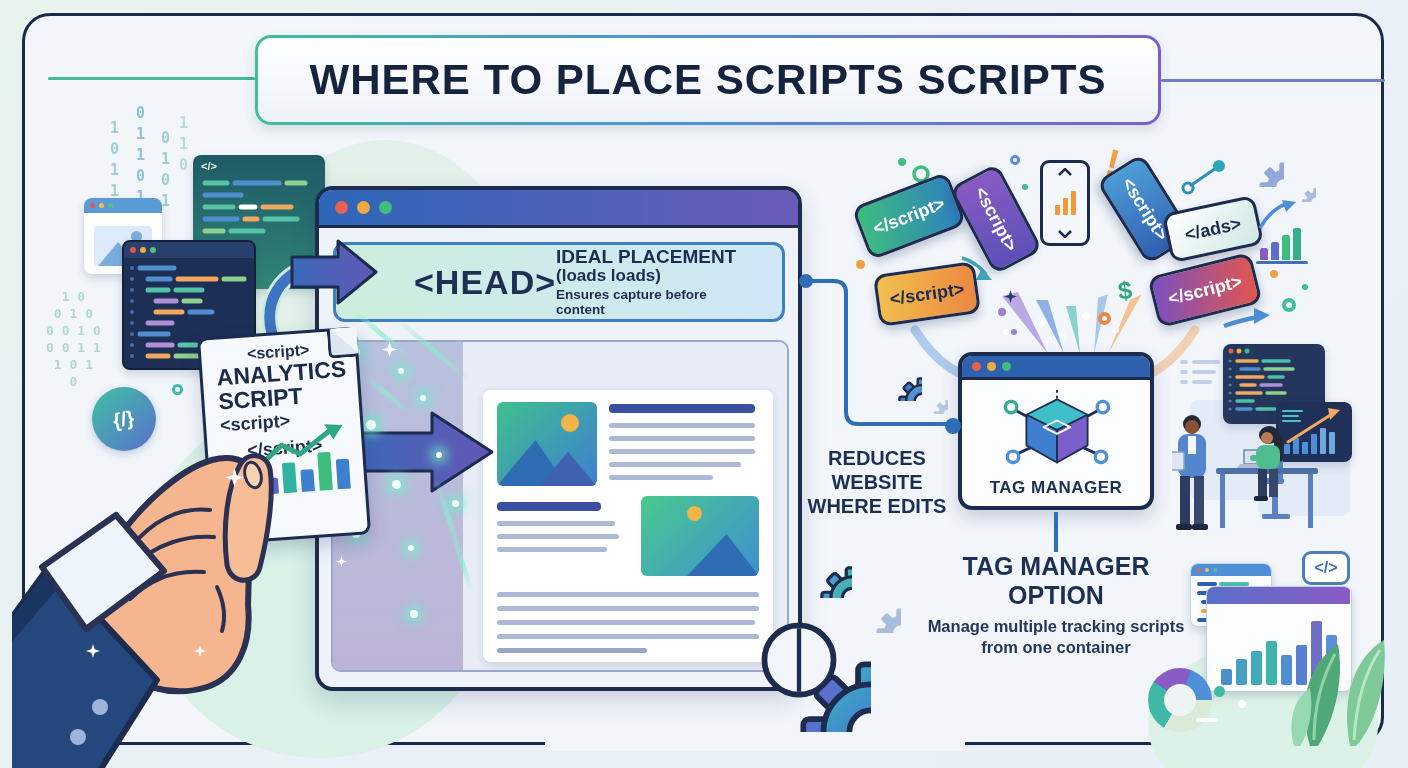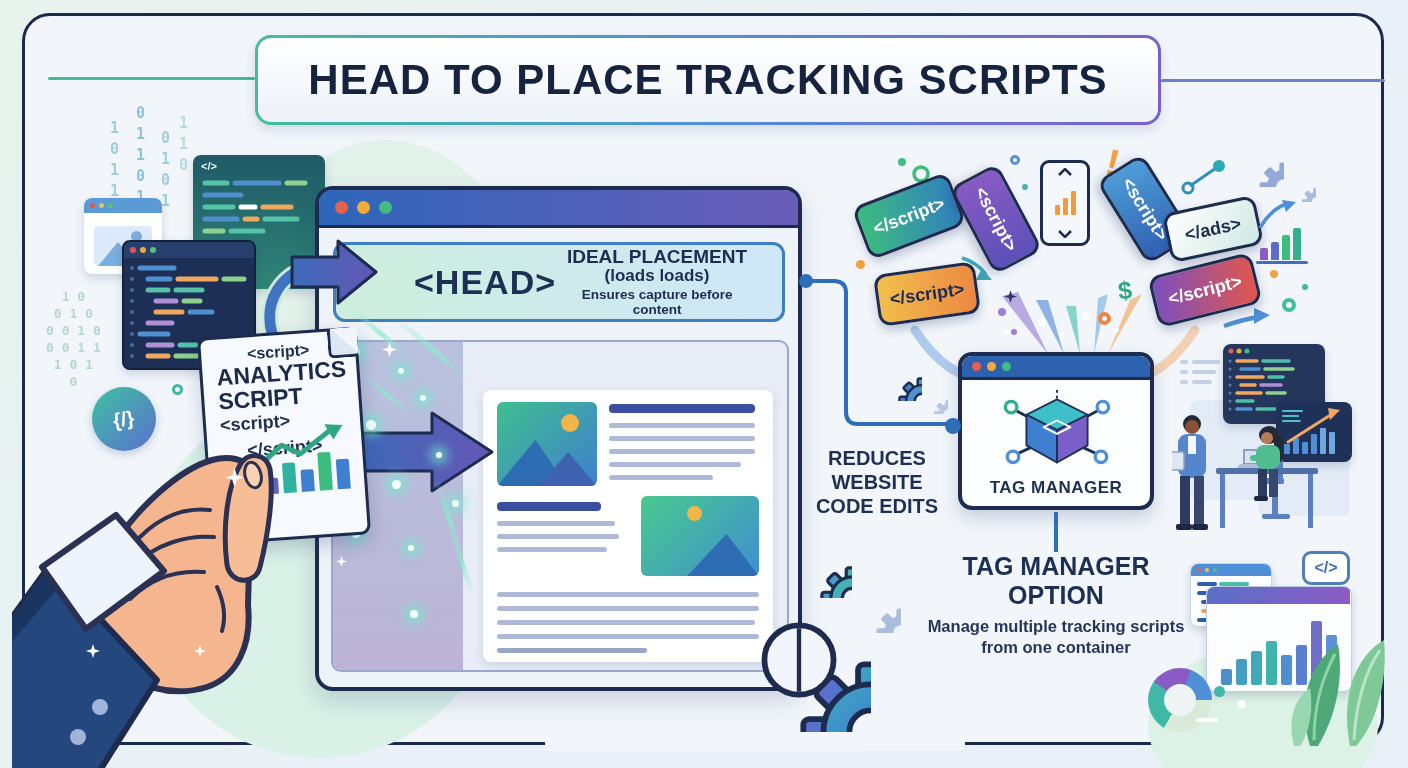--- a/index.html
+++ b/index.html
@@ -22,21 +22,21 @@
   .mw-head { display:flex; align-items:center; gap:4px; padding-left:6px; }
   .mdot { border-radius:50%; }
   .codebadge { border-radius:50%; background:linear-gradient(135deg,#3fc2a0,#5a6fd0); color:#fff; display:flex; align-items:center; justify-content:center; font-weight:bold; box-shadow:0 3px 8px rgba(40,80,120,.25); }
   
   .mainwin { left:315px; top:186px; width:487px; height:505px; background:#eef2f9; border:4px solid #1d2b4f; border-radius:18px; box-shadow:0 10px 24px rgba(30,50,100,.18); }
   .mainbar { height:38px; background:linear-gradient(90deg,#2e66b8,#6a5cb8); border-radius:13px 13px 0 0; border-bottom:3px solid #1d2b4f; display:flex; align-items:center; gap:9px; padding-left:16px; }
   .tl { width:13px; height:13px; border-radius:50%; }
   .headbox { position:absolute; left:14px; top:52px; width:452px; height:80px; border:3px solid #3e7fc4; border-radius:12px;
     background:linear-gradient(90deg,#cdeedd,#cfe7f8); display:flex; align-items:center; }
   .headtag { font-size:34px; font-weight:800; color:#1d3054; margin-left:78px; letter-spacing:1px; }
-  .headtxt { margin-left:auto; margin-right:24px; width:226px; text-align:center; color:#1e2c50; }
+  .headtxt { margin-left:auto; margin-right:24px; width:226px; text-align:left; color:#1e2c50; }
   .headtxt .t1 { font-size:19px; font-weight:800; line-height:1.05; }
   .headtxt .t2 { font-size:17px; font-weight:800; line-height:1.1; }
   .headtxt .t3 { font-size:13.5px; font-weight:600; margin-top:2px; }
   .bodypanel { position:absolute; left:12px; top:150px; width:458px; height:332px; background:#e7ecf6; border:2px solid #9aa8cc; border-radius:10px; }
   .lavstrip { position:absolute; left:0; top:0; width:130px; height:328px; border-radius:8px 0 0 8px; background:linear-gradient(180deg,#b9c1de,#bcb4d6); }
   .bodytag { position:absolute; left:130px; top:8px; width:328px; text-align:center; font-size:30px; font-weight:800; color:#1d3054; letter-spacing:1px; }
   .bodycard { position:absolute; left:150px; top:48px; width:290px; height:272px; background:#ffffff; border-radius:8px; box-shadow:0 3px 8px rgba(40,60,110,.15); }
   .imgph { position:absolute; border-radius:6px; overflow:hidden; }
   .imgph .sun { position:absolute; border-radius:50%; background:#f2b54a; }
   .imgph .mt1,.imgph .mt2 { position:absolute; bottom:0; }
@@ -459,21 +459,21 @@
 
 <svg class="abs" style="left:0;top:0;pointer-events:none;" width="1408" height="768">
   <path d="M806,281 H834 Q846,281 846,293 V412 Q846,424 858,424 H950" fill="none" stroke="#2e6db8" stroke-width="4"></path>
   <circle cx="806" cy="281" r="7" fill="#2e6db8"></circle>
   <circle cx="953" cy="426" r="8" fill="#2e6db8"></circle>
   <line x1="1056" y1="512" x2="1056" y2="552" stroke="#2e6db8" stroke-width="4"></line>
 </svg>
 
 <div class="abs reduces">REDUCES
 WEBSITE
-CODE EDITS</div>
+WHERE EDITS</div>
 <div class="abs tmopt-h">TAG MANAGER
 OPTION</div>
 <div class="abs tmopt-d">Manage multiple tracking scripts from one container</div>
 
 <div class="softpanel" style="left:1190px;top:400px;width:70px;height:100px;"></div>
 <div class="softpanel" style="left:1258px;top:420px;width:92px;height:96px;"></div>
 <div class="abs" style="left:1180px;top:360px;">
   <div style="width:8px;height:4px;background:#c2cfe4;border-radius:2px;position:absolute;left:0;top:0;"></div>
     <div style="width:28px;height:4px;background:#c2cfe4;border-radius:2px;position:absolute;left:12px;top:0;"></div>
   <div style="width:8px;height:4px;background:#c2cfe4;border-radius:2px;position:absolute;left:0;top:10px;"></div>
@@ -635,14 +635,14 @@
 
 <div class="sparkle" style="left:225px;top:468px;width:19px;height:19px;"></div>
 <div class="sparkle" style="left:382px;top:342px;width:15px;height:15px;"></div>
 <div class="sparkle" style="left:86px;top:644px;width:14px;height:14px;"></div>
 <div class="sparkle" style="left:194px;top:645px;width:12px;height:12px;"></div>
 <div class="sparkle" style="left:336px;top:556px;width:11px;height:11px;"></div>
 
 <div class="abs hline" style="left:48px;top:77px;width:207px;background:#43b99a;"></div>
 <div class="abs hline" style="left:1161px;top:79px;width:224px;background:#6f7fd0;"></div>
 <div class="abs banner">
-  <h1>HEAD TO PLACE TRACKING SCRIPTS</h1>
+  <h1>WHERE TO PLACE SCRIPTS SCRIPTS</h1>
 </div>
 
 </body></html>

